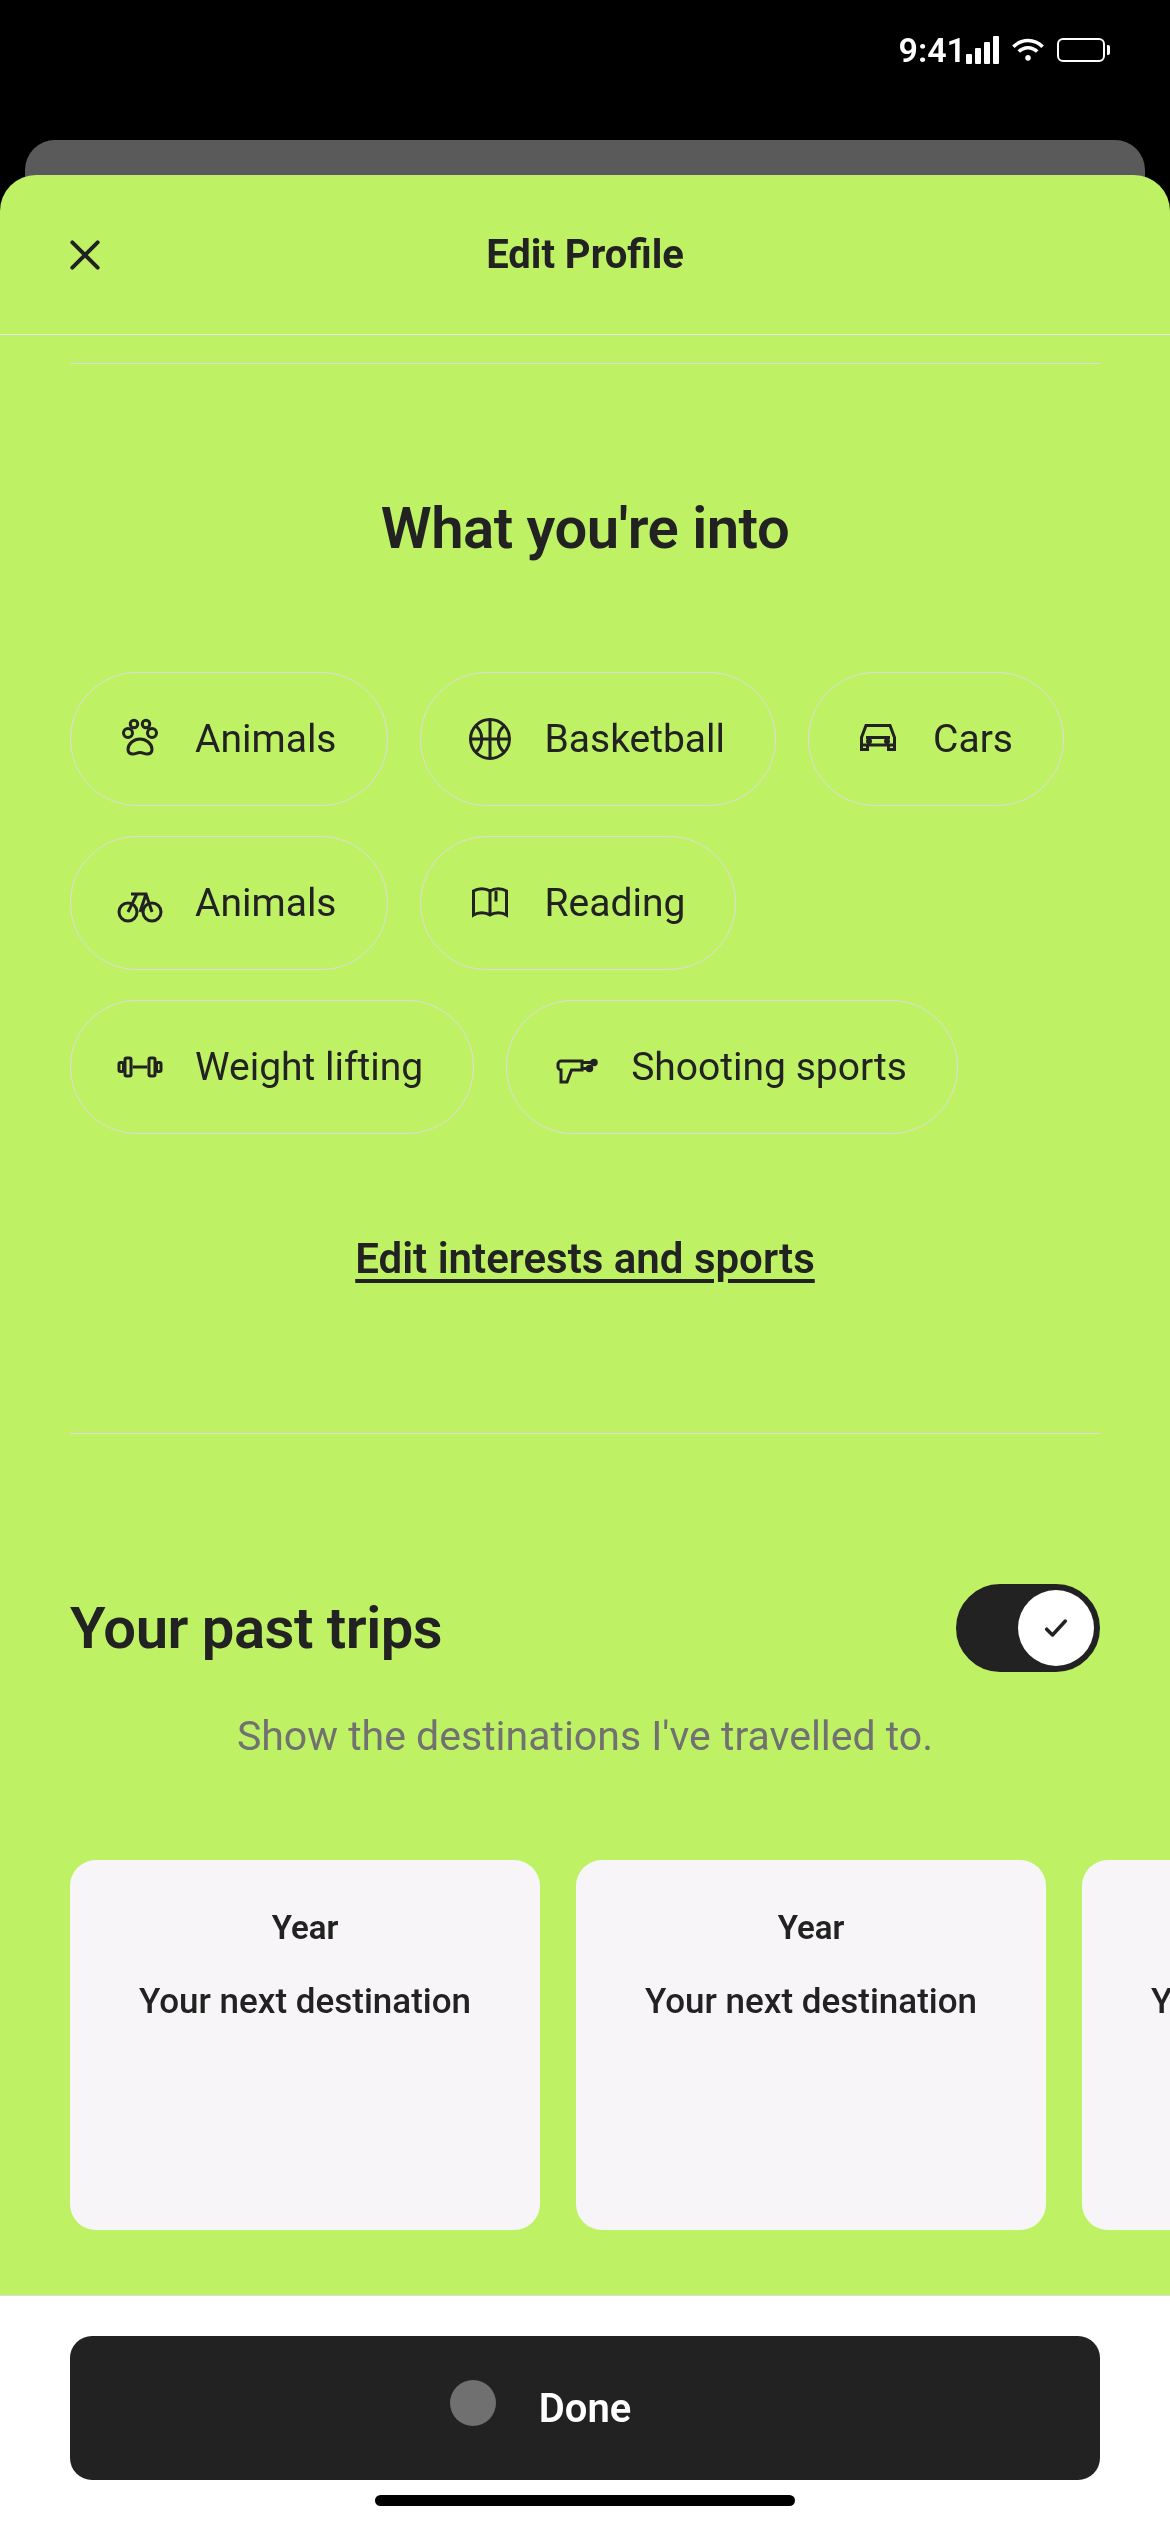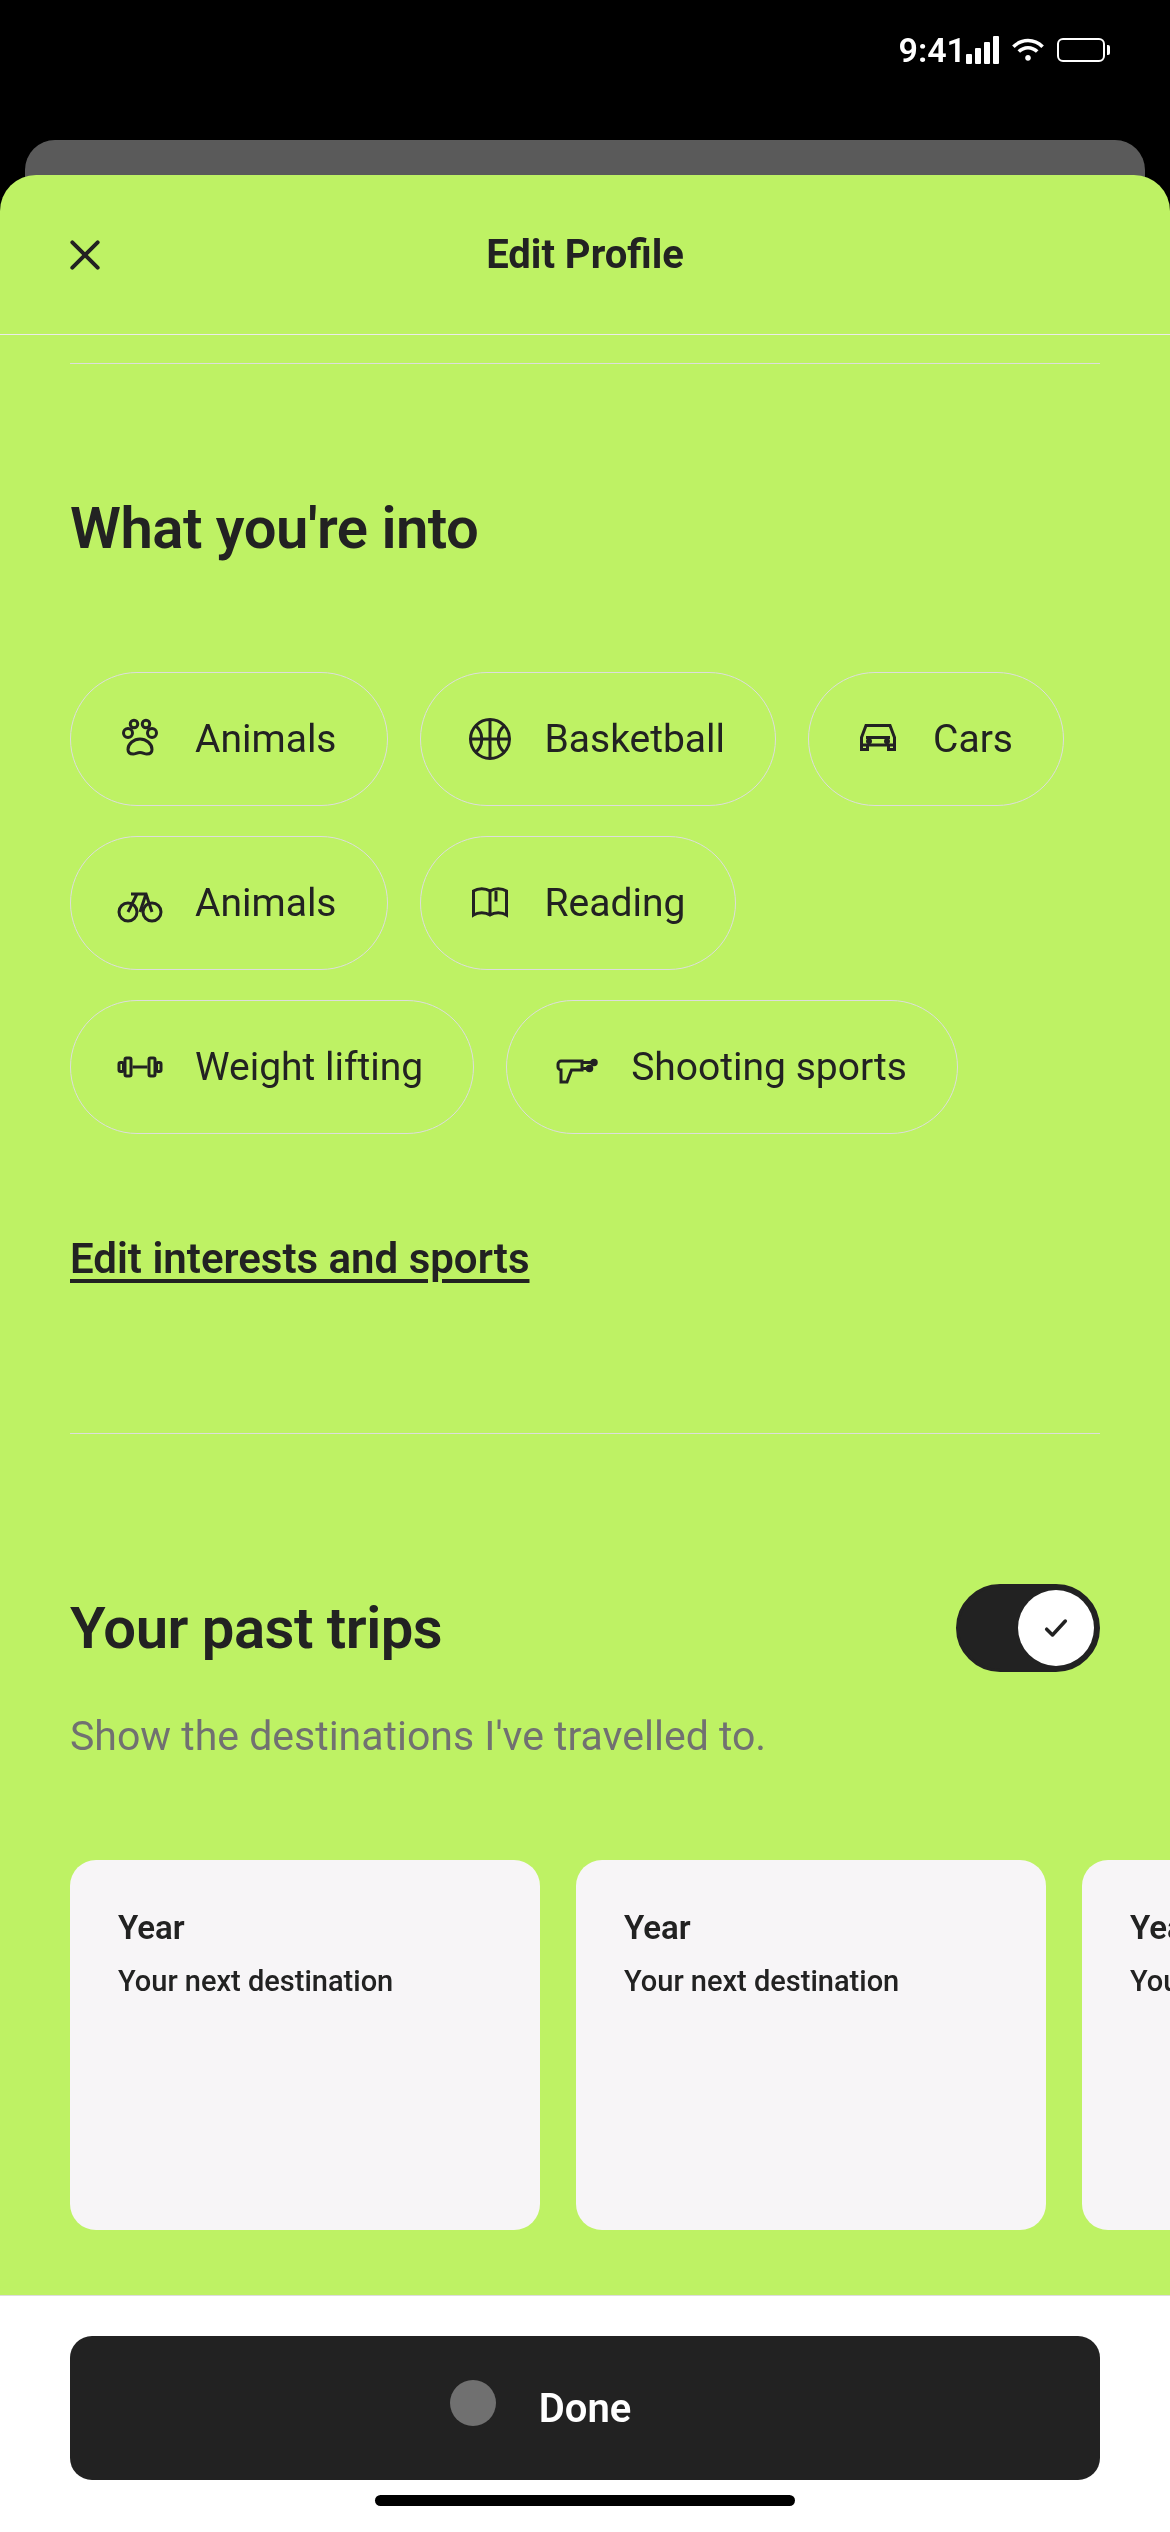--- a/index.html
+++ b/index.html
@@ -121,20 +121,21 @@
     .sheet-title {
       font-size: 40px;
       font-weight: 700;
       color: #222;
     }
     .sheet-body {
       flex: 1;
       overflow: hidden;
       padding: 0 70px;
       position: relative;
+      text-align: center;
     }
     .divider-top {
       height: 1px;
       background: #ddd;
       margin-top: 28px;
     }
     .section-title {
       font-size: 58px;
       font-weight: 600;
       color: #222;
@@ -236,22 +237,22 @@
       border-radius: 26px;
       padding: 48px 48px;
       flex-shrink: 0;
     }
     .trip-year {
       font-size: 33px;
       font-weight: 600;
       color: #222;
     }
     .trip-dest {
-      margin-top: 16px;
-      font-size: 29px;
+      margin-top: 32px;
+      font-size: 35px;
       font-weight: 500;
       color: #222;
       line-height: 1.3;
     }
     .footer {
       position: absolute;
       bottom: 0;
       left: 0;
       right: 0;
       border-top: 1px solid #ddd;

